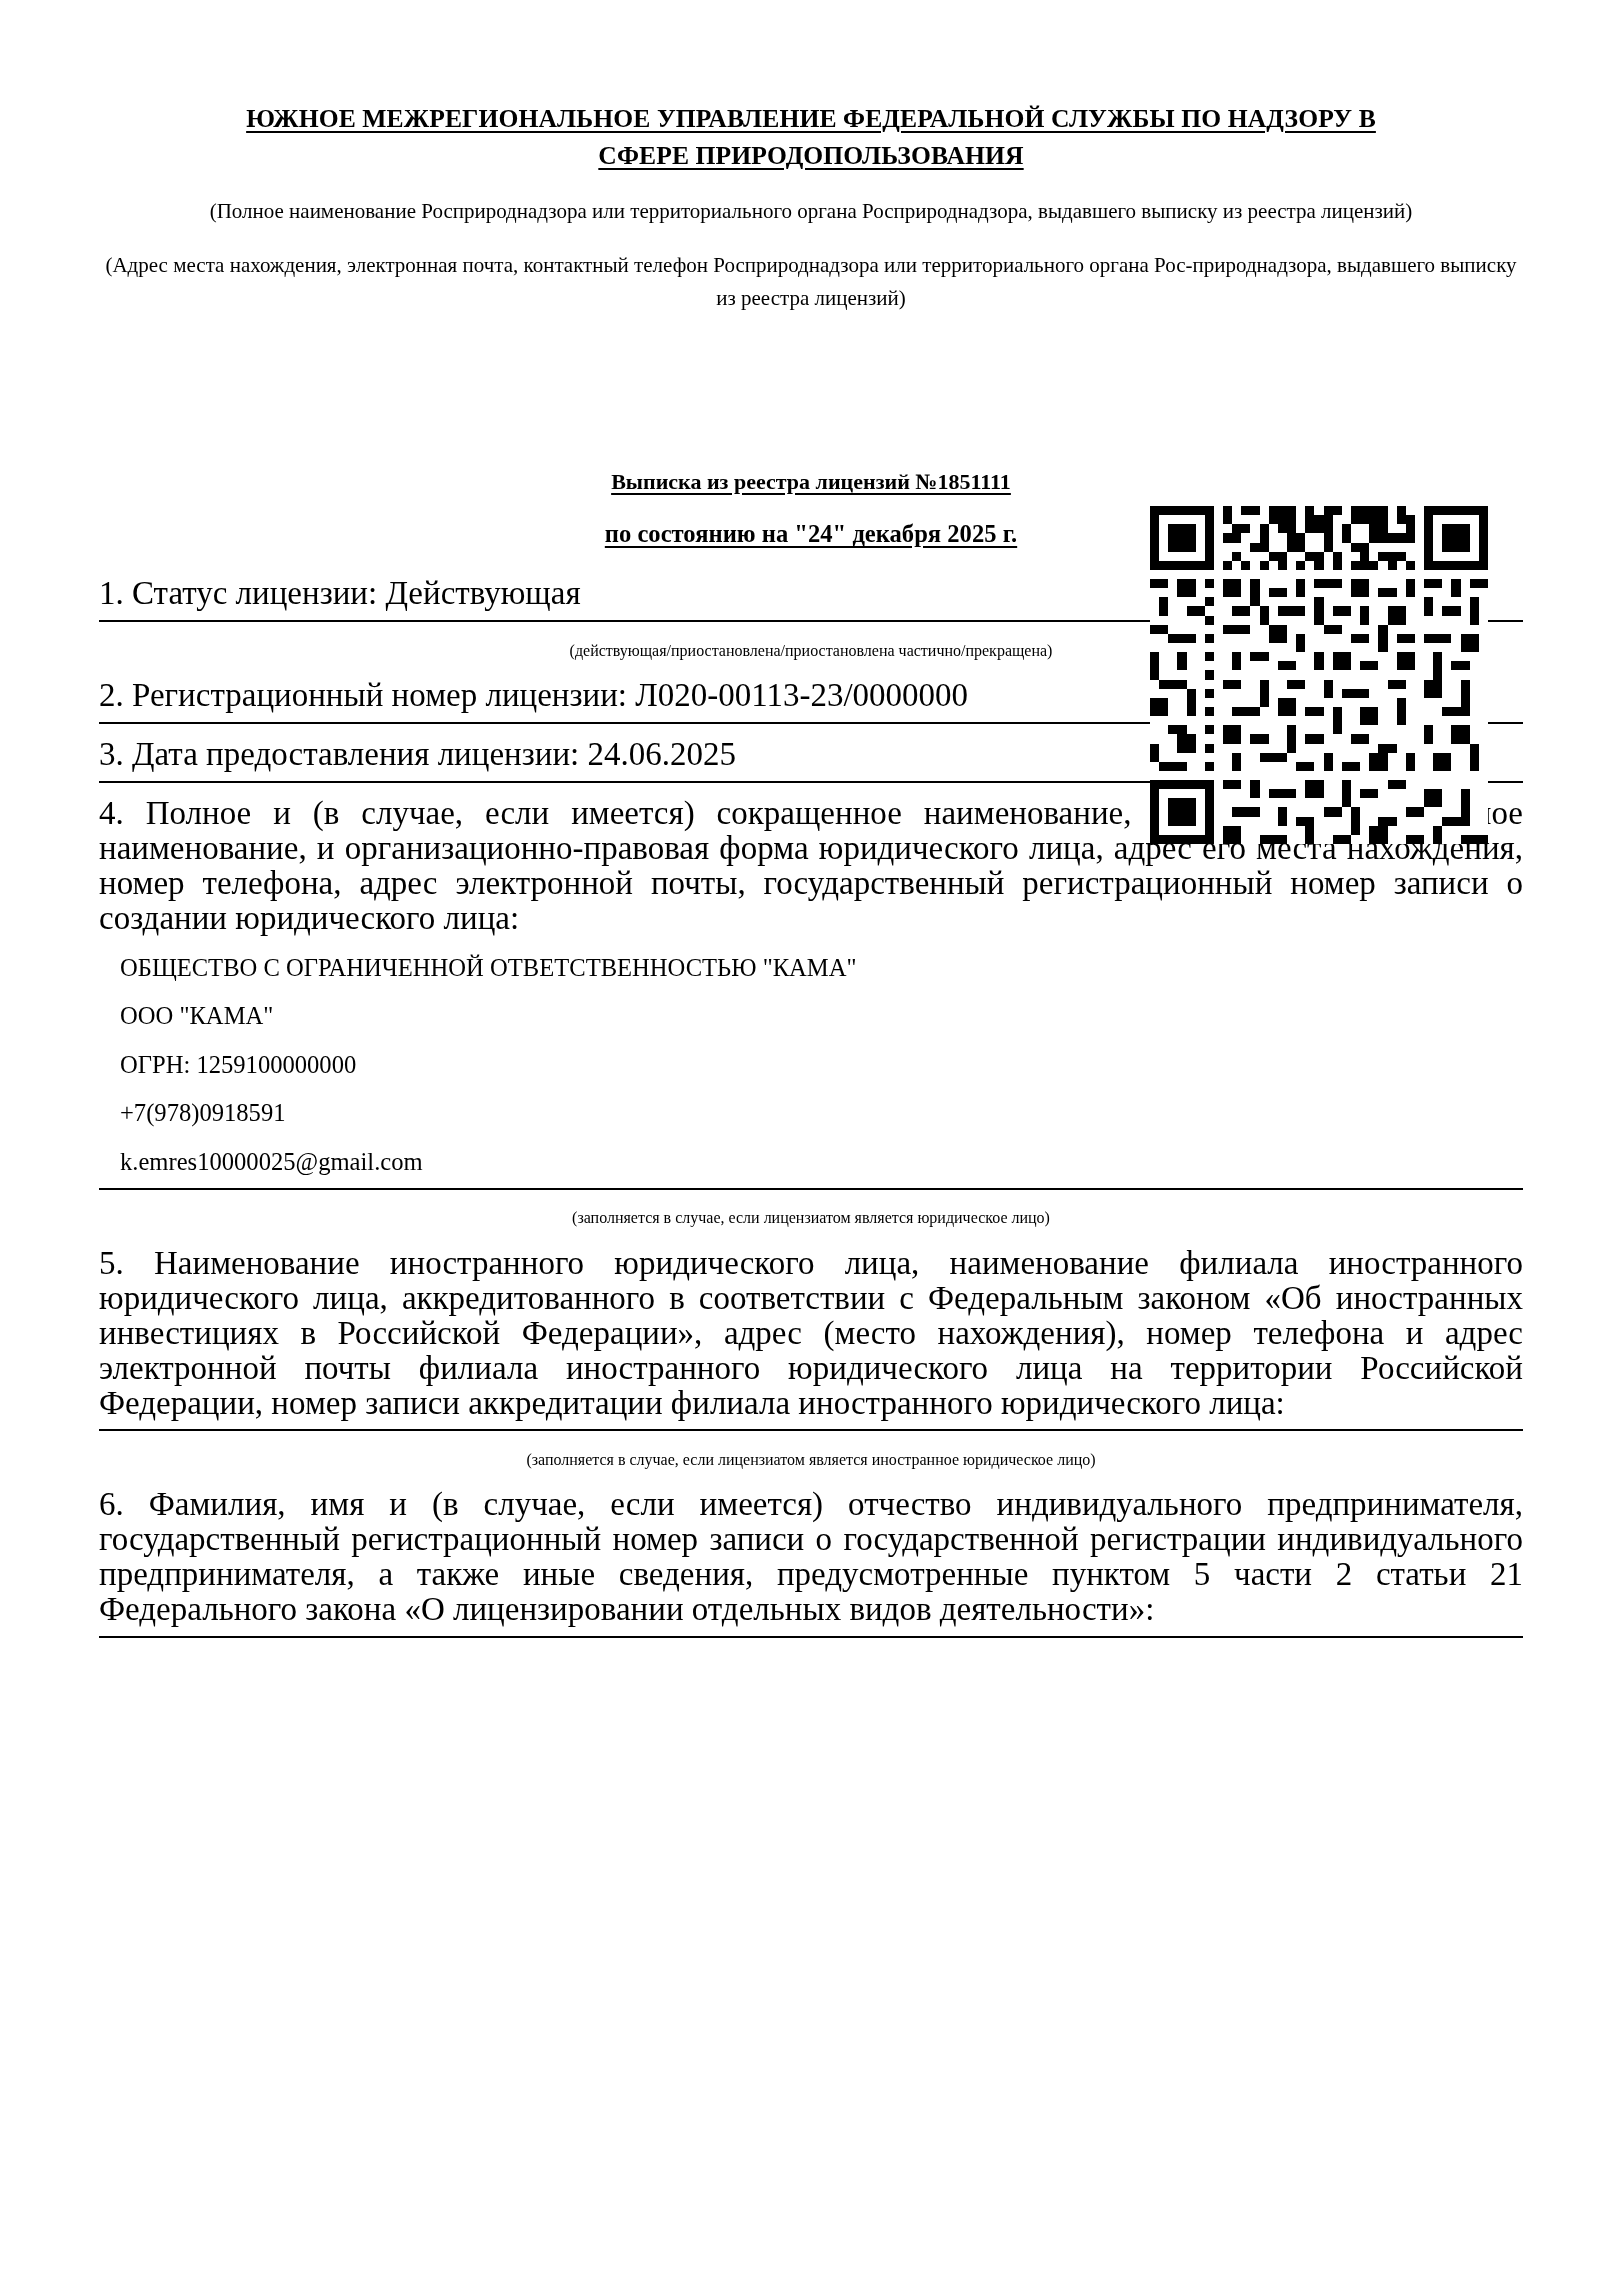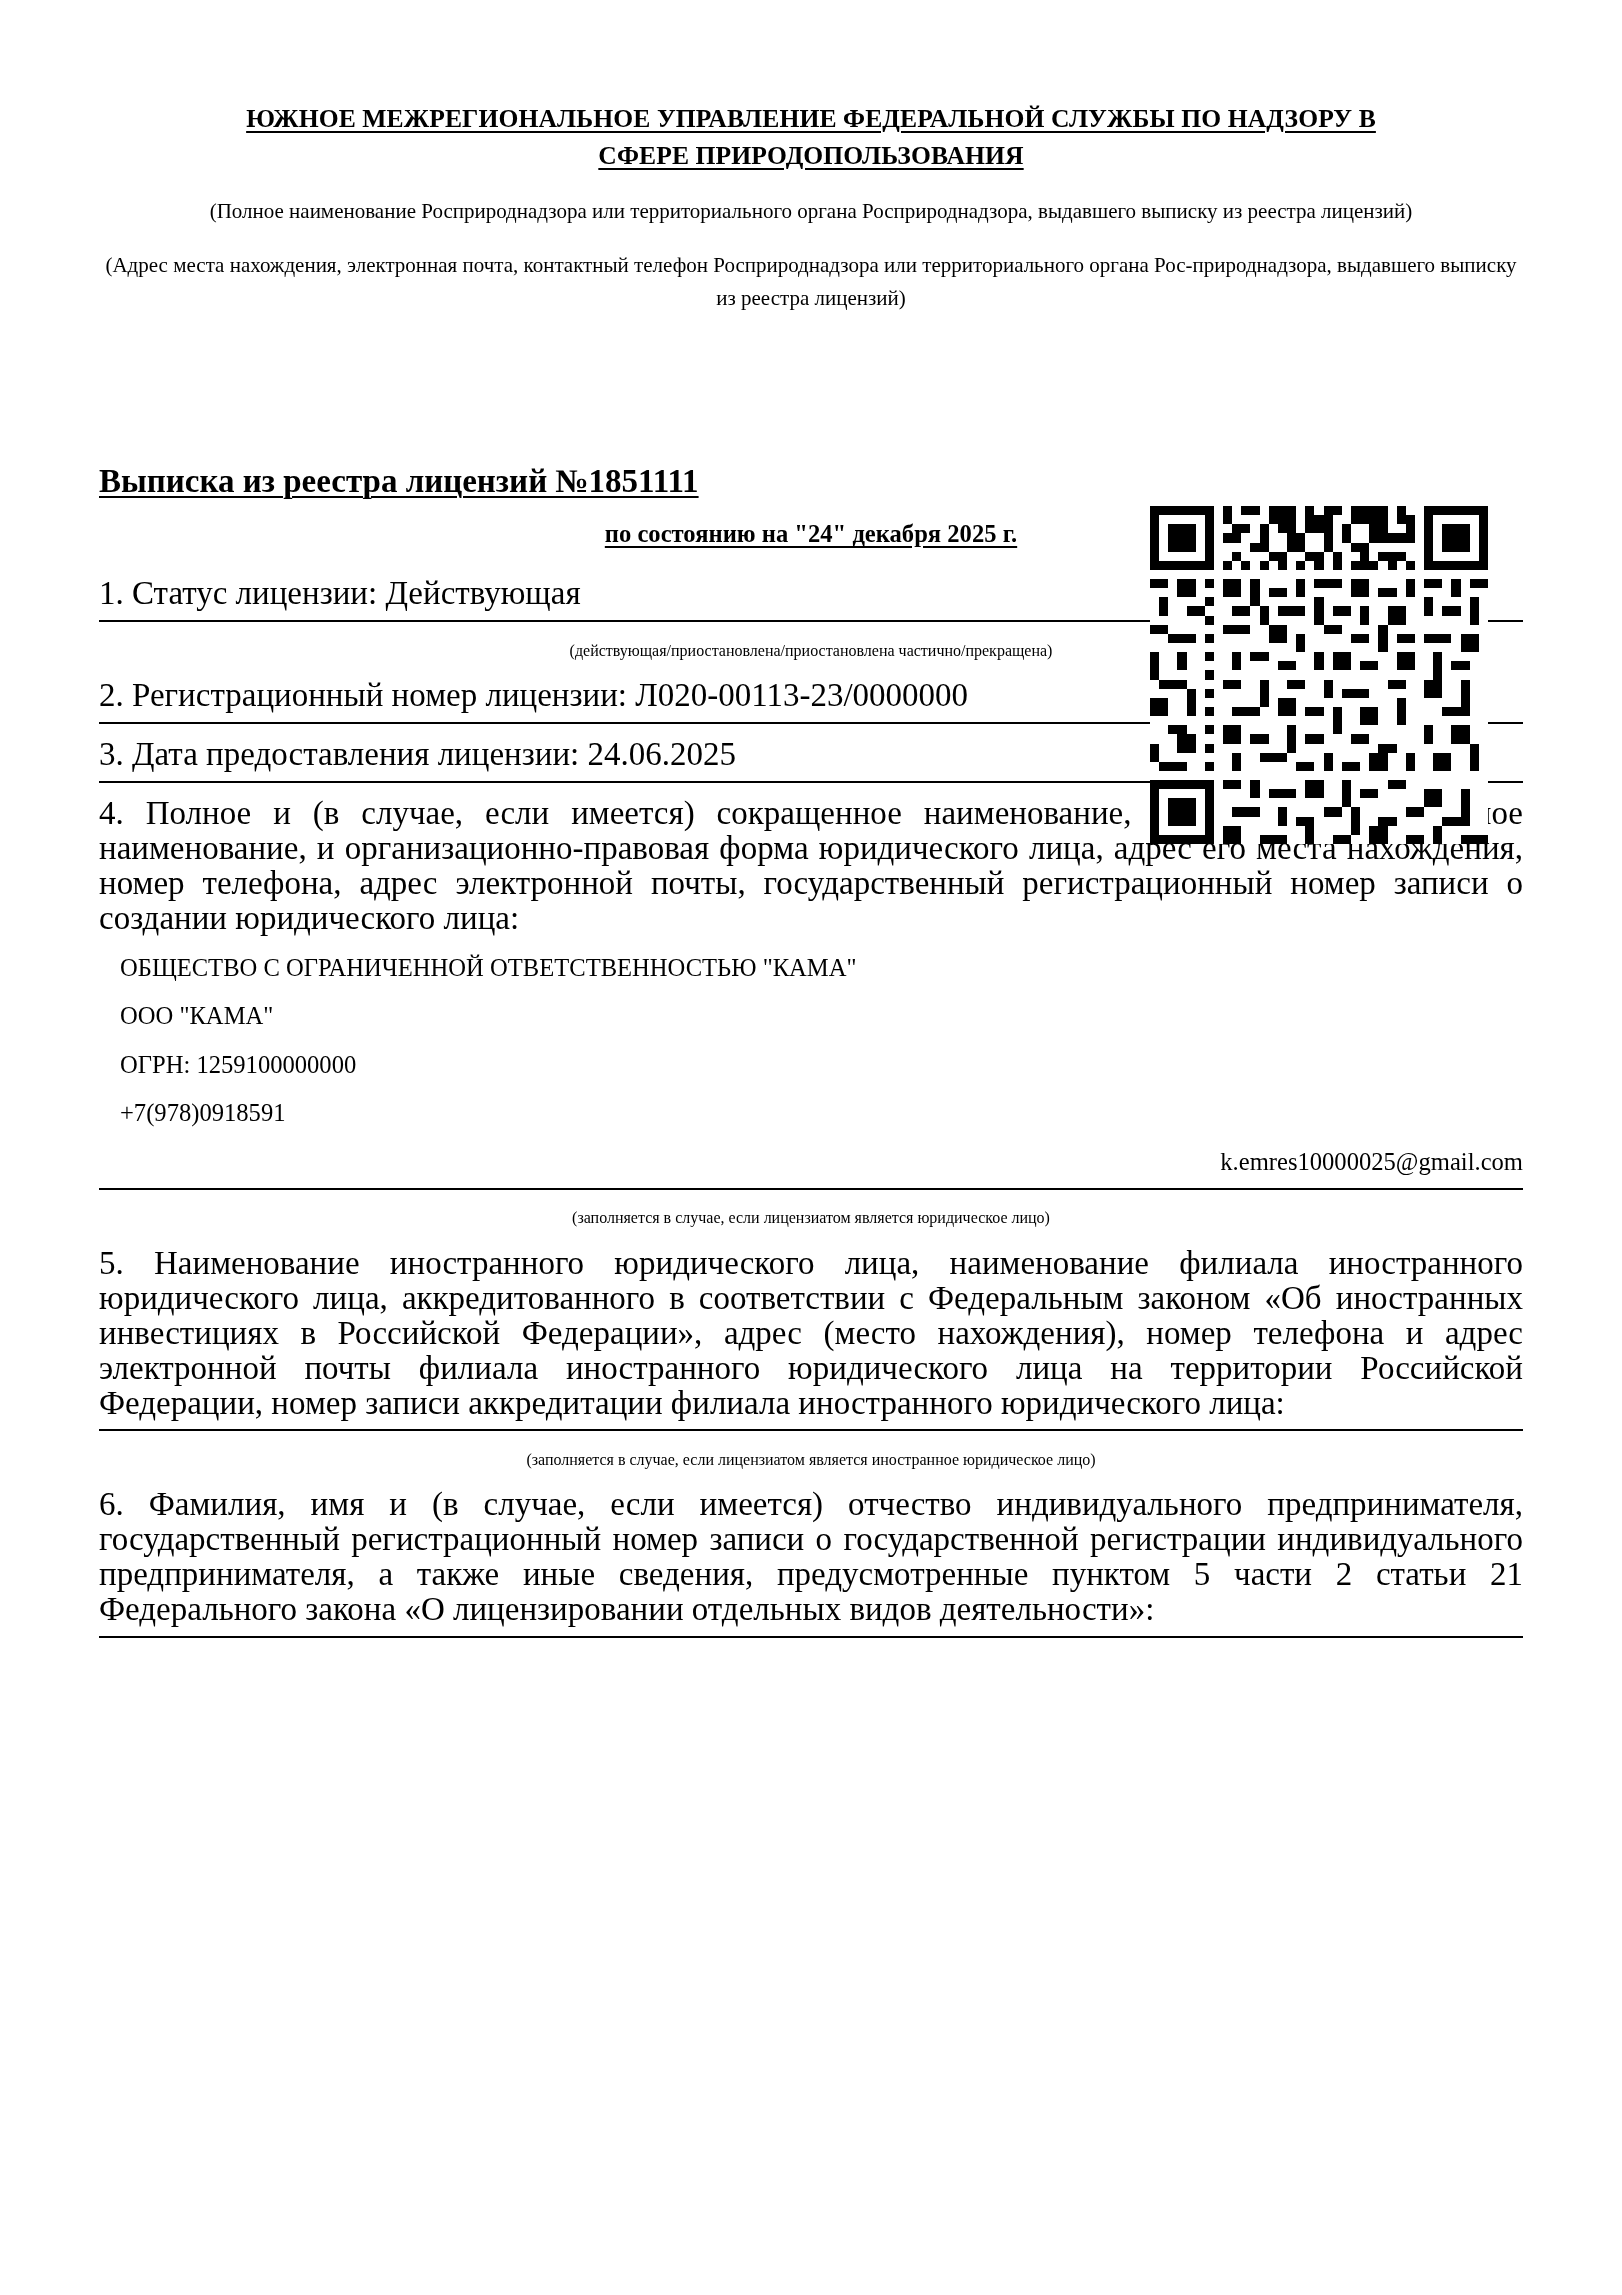--- a/index.html
+++ b/index.html
@@ -66,22 +66,23 @@
     left: 1051px;
     top: 506px;
     width: 338px;
     height: 338px;
   }
   .qr-wrap svg { display: block; width: 338px; height: 338px; }
 
   
   .extract-title {
     margin-top: 147px;
+    text-align: center;
     font-weight: bold;
-    font-size: 33px;
+    font-size: 22px;
     line-height: 39px;
   }
   .extract-title .u {
     text-decoration: underline;
     text-underline-offset: 3.9px;
     text-decoration-thickness: 1.9px;
   }
   .extract-sub {
     margin-top: 15.4px;
     text-align: center;
@@ -118,21 +119,21 @@
     font-size: 16px;
     line-height: 29px;
   }
 
   .sub-list {
     font-size: 24.6px;
     line-height: 35px;
     padding-left: 21px;
   }
   .sub-list > div { margin-bottom: 13.5px; }
-  .sub-list > div:last-child { margin-bottom: 0; text-align: right; }
+  .sub-list > div:last-child { margin-bottom: 0; }
 
   .sp-a { height: 13.5px; }
   .sp-c { height: 25px; }
   .sp-d { height: 8.7px; }
 </style>
 </head>
 <body>
 
 <div class="page">
 

